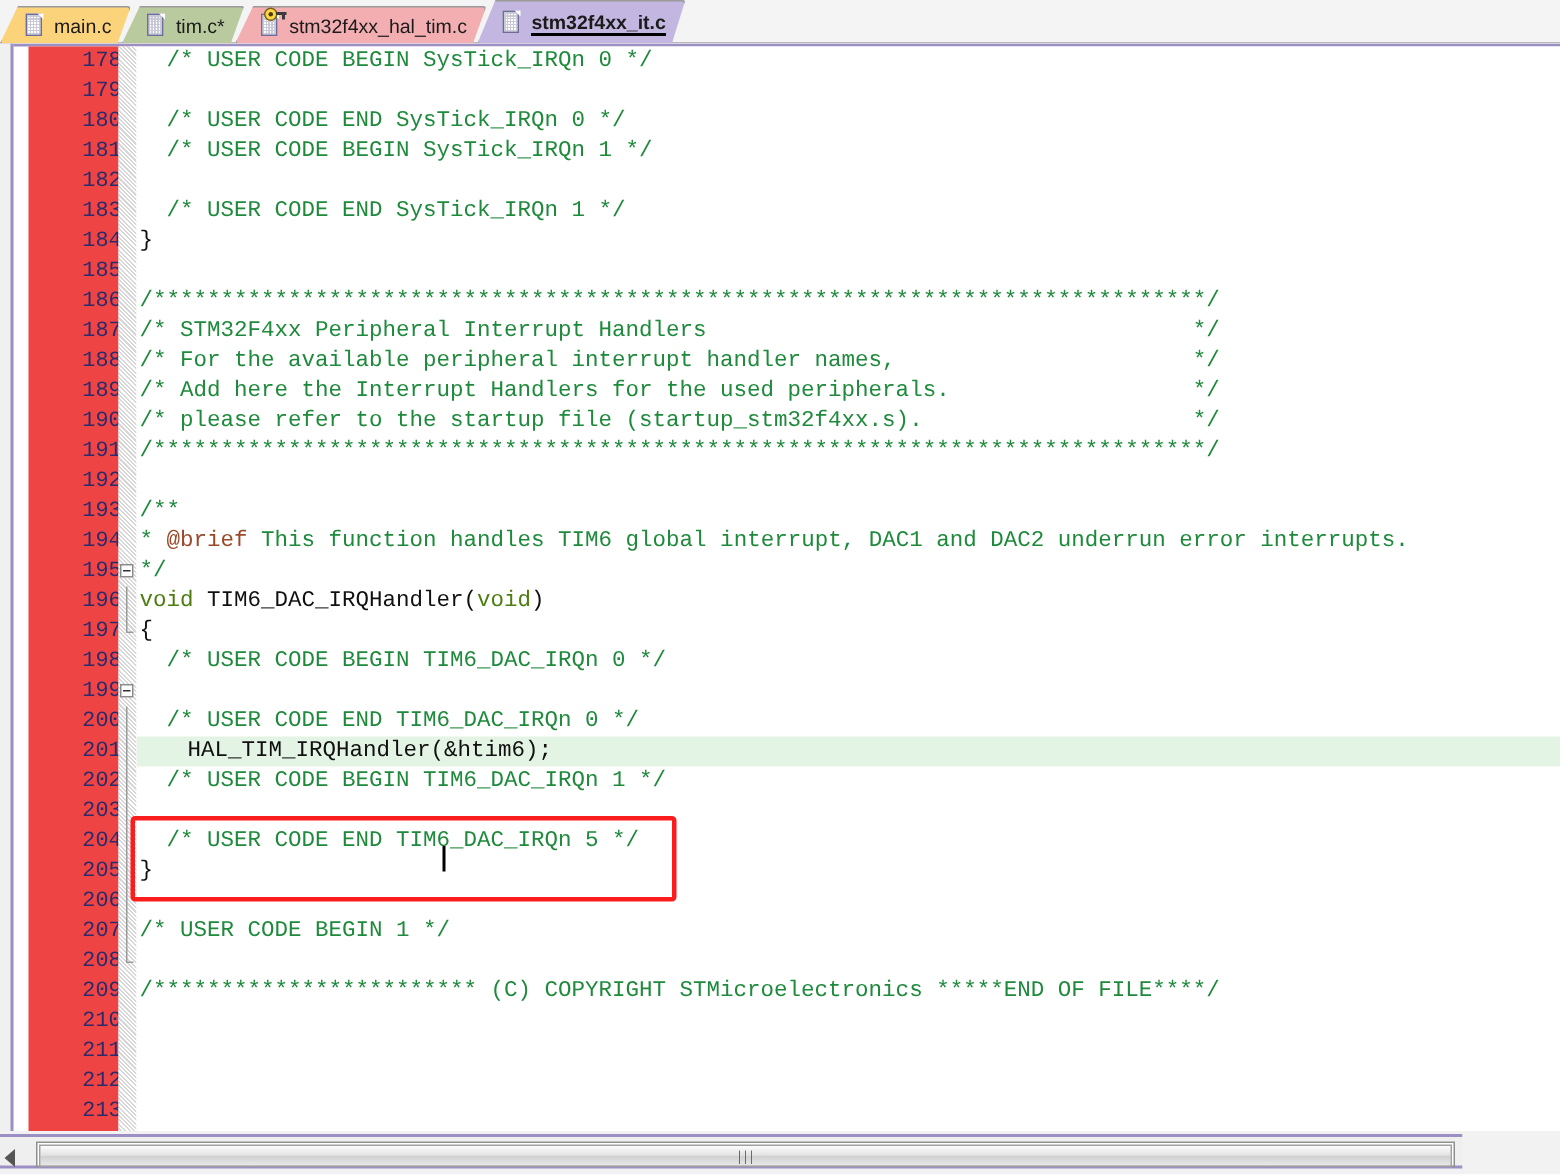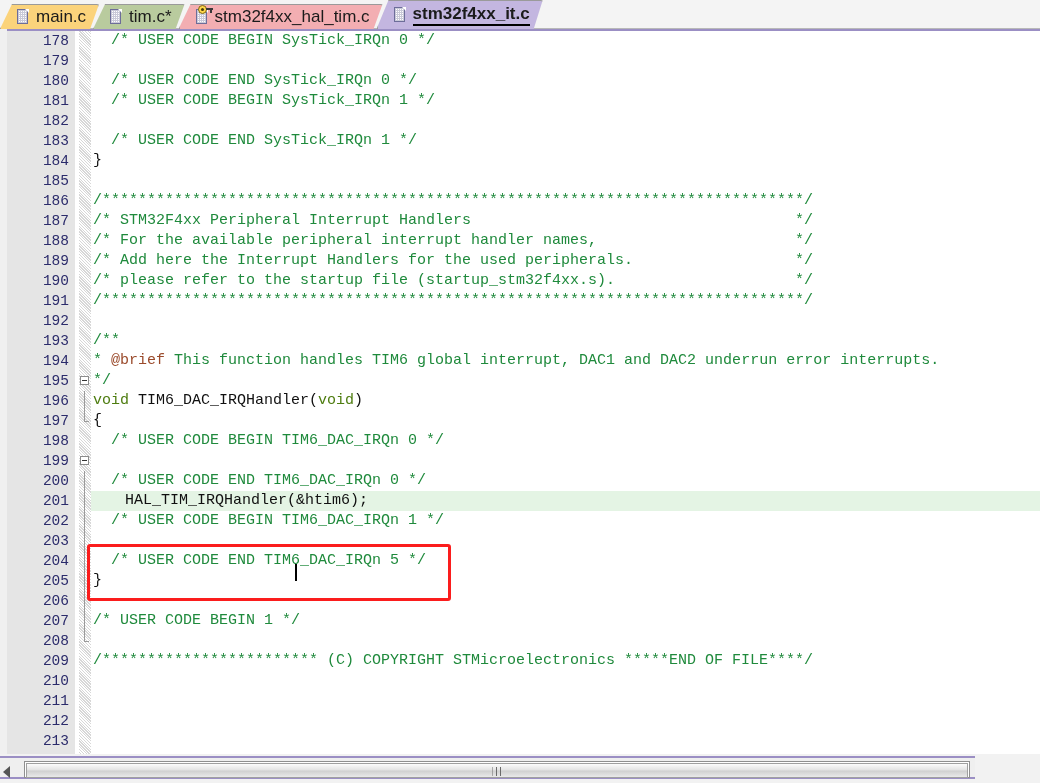--- a/index.html
+++ b/index.html
@@ -26,21 +26,21 @@
     position: absolute; left: 0; top: 0;
     height: 29px;
     display: flex; align-items: flex-end;
   }
   .tab {
     position: relative;
     height: 25px;
     display: flex; align-items: center;
     padding: 0 12px 0 6px;
     margin-right: -6px;
-    font-size: 17px;
+    font-size: 13px;
     color: #1b1b1b;
     white-space: nowrap;
     box-sizing: border-box;
     border-top: 1px solid #9a9a9a;
     border-right: 1px solid #9a9a9a;
     border-left: 1px solid #9a9a9a;
     border-top-left-radius: 2px;
     border-top-right-radius: 2px;
     
     clip-path: polygon(12px 0, 100% 0, calc(100% - 9px) 100%, 0 100%);
@@ -118,23 +118,23 @@
     background: #f0f0f0;
     border-right: 2px solid #9b8fc4;
     box-sizing: border-box;
   }
   #top-rule {
     position: absolute; left: 0; top: 0;
     width: 1040px; height: 2px;
     background: #9b8fc4;
   }
   #gutter {
-    position: absolute; left: 7px; top: 2px;
+    position: absolute; left: 19px; top: 2px;
     width: 68px; height: 723px;
-    background: #e5e5e5;
+    background: #ef4444;
   }
   #foldmargin {
     position: absolute; left: 79px; top: 2px;
     width: 12px; height: 723px;
     background-image: repeating-linear-gradient(45deg,
        #ffffff 0 1px, #d7d7d7 1px 2px);
     background-color:#fafafa;
   }
   #code-pane {
     position: absolute; left: 91px; top: 2px;

